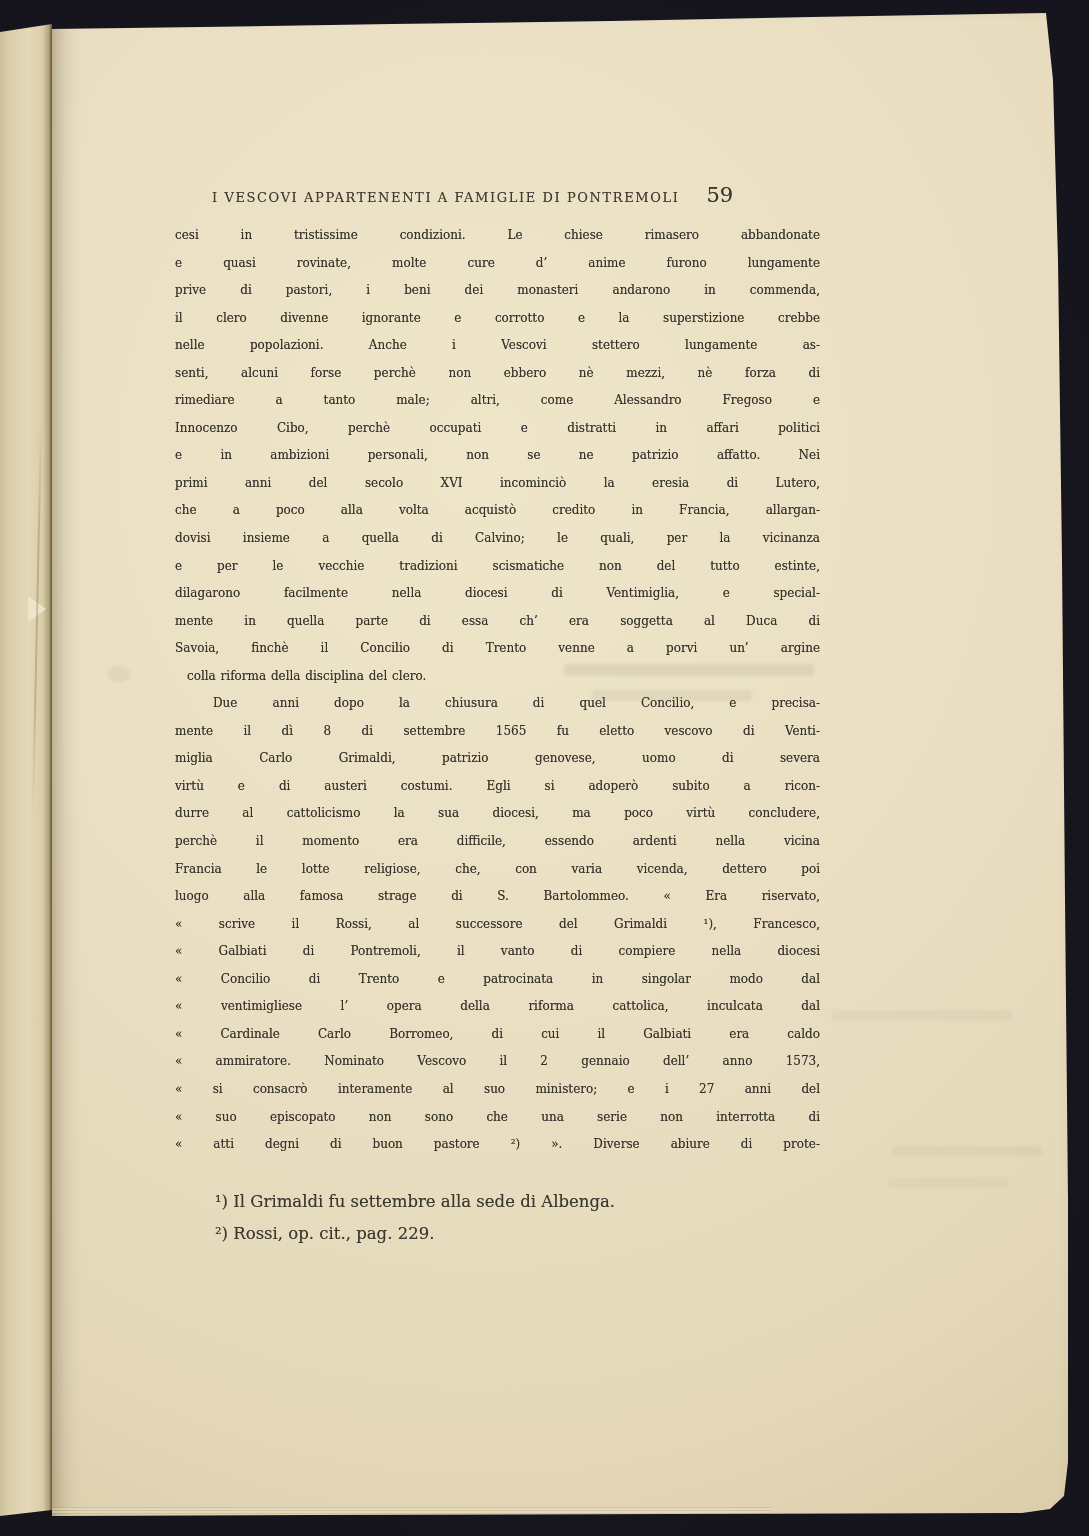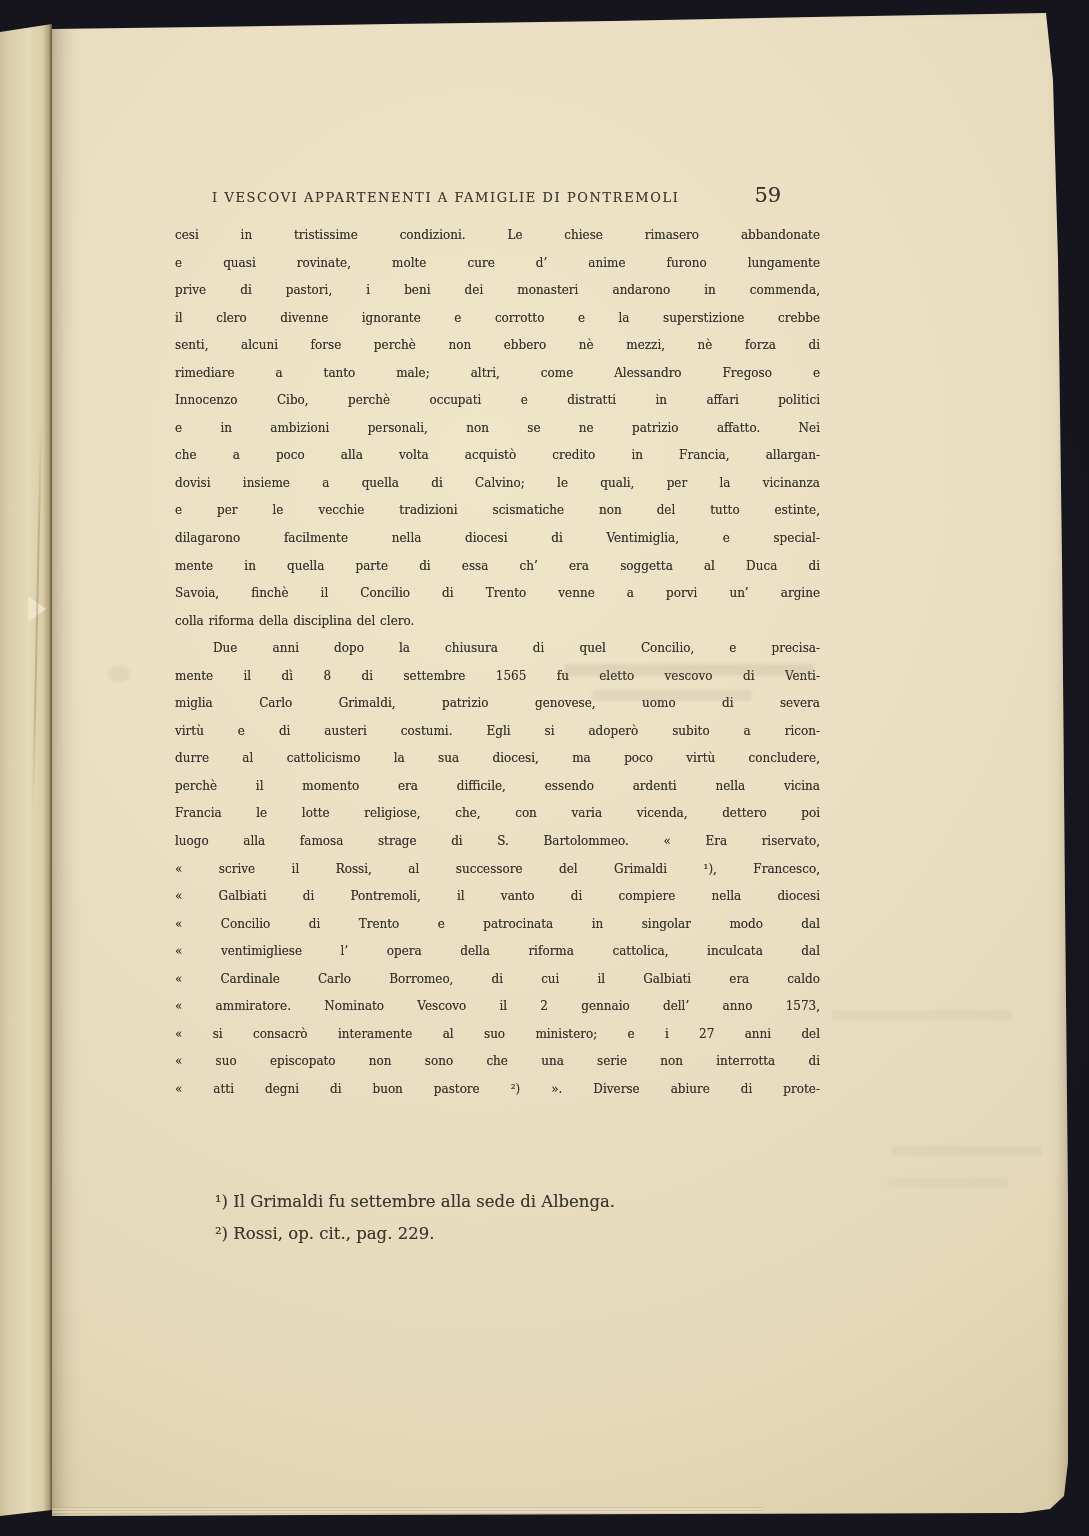--- a/index.html
+++ b/index.html
@@ -57,20 +57,21 @@
       inset 18px 0 24px -14px rgba(96,80,52,0.45),
       inset -12px 0 18px -10px rgba(96,80,52,0.30),
       inset 0 -14px 20px -12px rgba(96,80,52,0.35),
       inset 0 16px 18px -14px rgba(96,80,52,0.30);
     clip-path: polygon(
       0 29px, 150px 27px, 340px 24px, 560px 21px, 760px 17px, 994px 13px,
       1001px 80px, 1006px 260px, 1010px 560px, 1013px 900px, 1016px 1200px,
       1016px 1462px, 1012px 1496px, 998px 1509px, 970px 1513px,
       620px 1514px, 260px 1515px, 0 1516px);
     color: #35322a;
+    padding-left: 12px;
   }
 
   
   .bottom-edges {
     position: absolute;
     left: 0; bottom: 22px;
     width: 70%; height: 7px;
     background: repeating-linear-gradient(180deg,
       rgba(120,105,75,0.22) 0 1px, rgba(238,228,200,0.5) 1px 3px);
     filter: blur(0.6px);
@@ -90,42 +91,41 @@
     font-size: 13px;
     letter-spacing: 1.6px;
     font-weight: normal;
     color: #403c30;
     text-shadow: 0 0 0.5px rgba(64,60,48,0.55);
   }
   .page-number {
     font-size: 21px;
     color: #3a362c;
     text-shadow: 0 0 0.5px rgba(58,54,44,0.5);
-    margin-left: 48px;
   }
 
   
   .body-text {
     position: absolute;
     left: 123px; top: 222px;
     width: 645px;
     font-size: 12px;
     color: #35322a;
     text-shadow: 0 0 0.5px rgba(53,50,42,0.55);
     word-spacing: 1px;
   }
   .line {
     height: 27.55px;
     line-height: 27.55px;
     text-align: justify;
     text-align-last: justify;
     overflow: hidden;
     white-space: nowrap;
   }
-  .line.no-just { text-align-last: left; }
+  .line.no-just { text-align-last: left; margin-left: 12px; }
   .line.indent { text-indent: 38px; }
 
   
   .footnotes {
     position: absolute;
     left: 163px; top: 1186px;
     width: 520px;
     font-size: 16.5px;
     color: #3a372e;
     text-shadow: 0 0 0.4px rgba(58,55,46,0.5);
@@ -160,24 +160,26 @@
     <div class="header">
       <span class="header-title">I VESCOVI APPARTENENTI A FAMIGLIE DI PONTREMOLI</span>
       <span class="page-number">59</span>
     </div>
 
     <div class="body-text">
         <div class="line">cesi in tristissime condizioni. Le chiese rimasero abbandonate</div>
         <div class="line">e quasi rovinate, molte cure d’ anime furono lungamente</div>
         <div class="line">prive di pastori, i beni dei monasteri andarono in commenda,</div>
         <div class="line">il clero divenne ignorante e corrotto e la superstizione crebbe</div>
+        <div class="line">nelle popolazioni. Anche i Vescovi stettero lungamente as-</div>
         <div class="line">senti, alcuni forse perchè non ebbero nè mezzi, nè forza di</div>
         <div class="line">rimediare a tanto male; altri, come Alessandro Fregoso e</div>
         <div class="line">Innocenzo Cibo, perchè occupati e distratti in affari politici</div>
         <div class="line">e in ambizioni personali, non se ne patrizio affatto. Nei</div>
+        <div class="line">primi anni del secolo XVI incominciò la eresia di Lutero,</div>
         <div class="line">che a poco alla volta acquistò credito in Francia, allargan-</div>
         <div class="line">dovisi insieme a quella di Calvino; le quali, per la vicinanza</div>
         <div class="line">e per le vecchie tradizioni scismatiche non del tutto estinte,</div>
         <div class="line">dilagarono facilmente nella diocesi di Ventimiglia, e special-</div>
         <div class="line">mente in quella parte di essa ch’ era soggetta al Duca di</div>
         <div class="line">Savoia, finchè il Concilio di Trento venne a porvi un’ argine</div>
         <div class="line no-just">colla riforma della disciplina del clero.</div>
         <div class="line indent">Due anni dopo la chiusura di quel Concilio, e precisa-</div>
         <div class="line">mente il dì 8 di settembre 1565 fu eletto vescovo di Venti-</div>
         <div class="line">miglia Carlo Grimaldi, patrizio genovese, uomo di severa</div>

